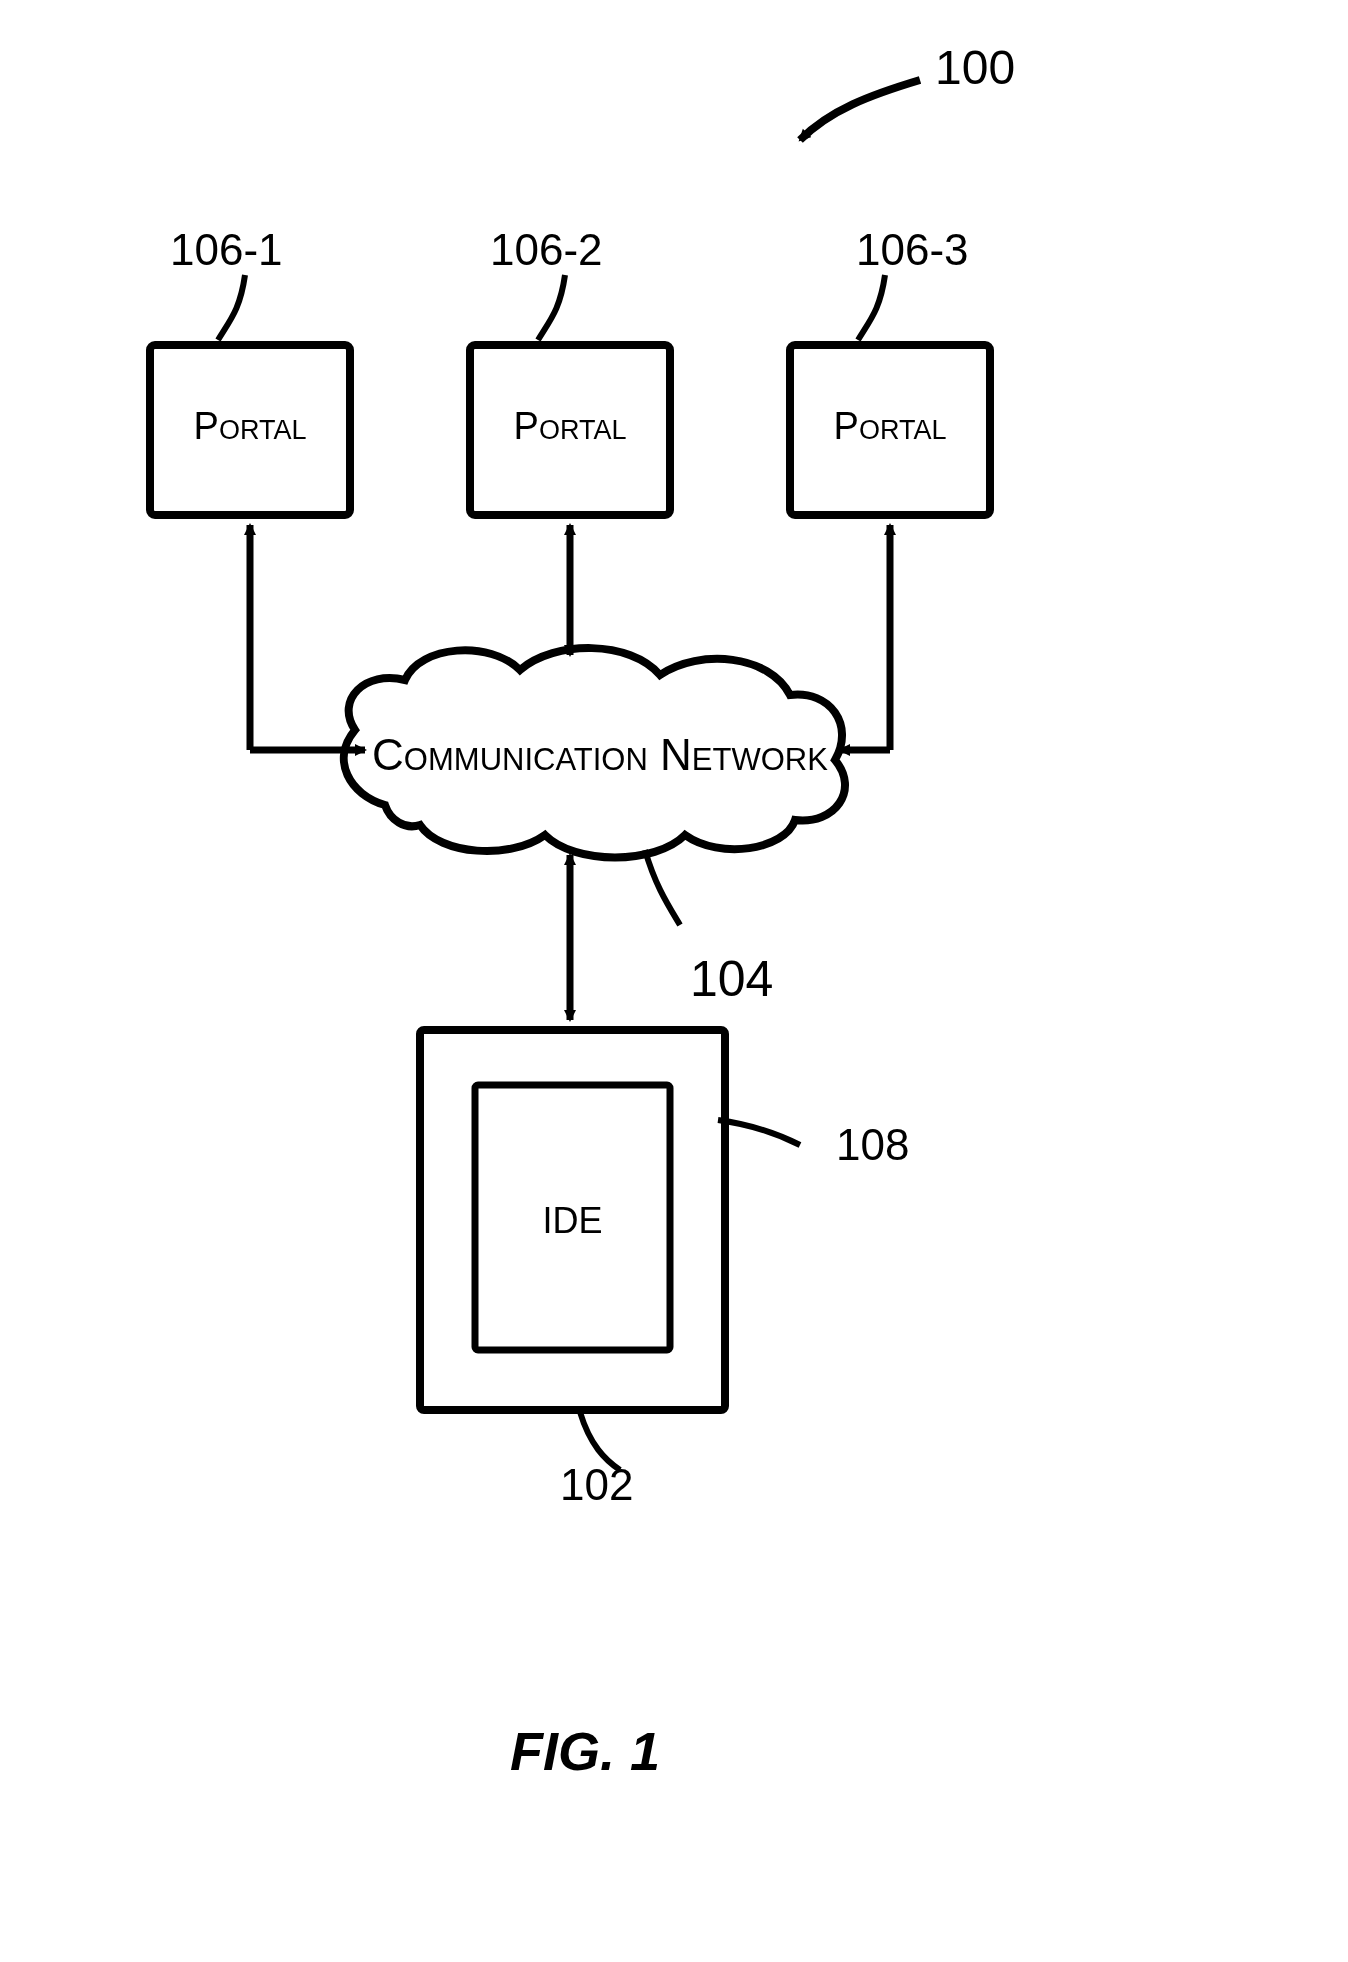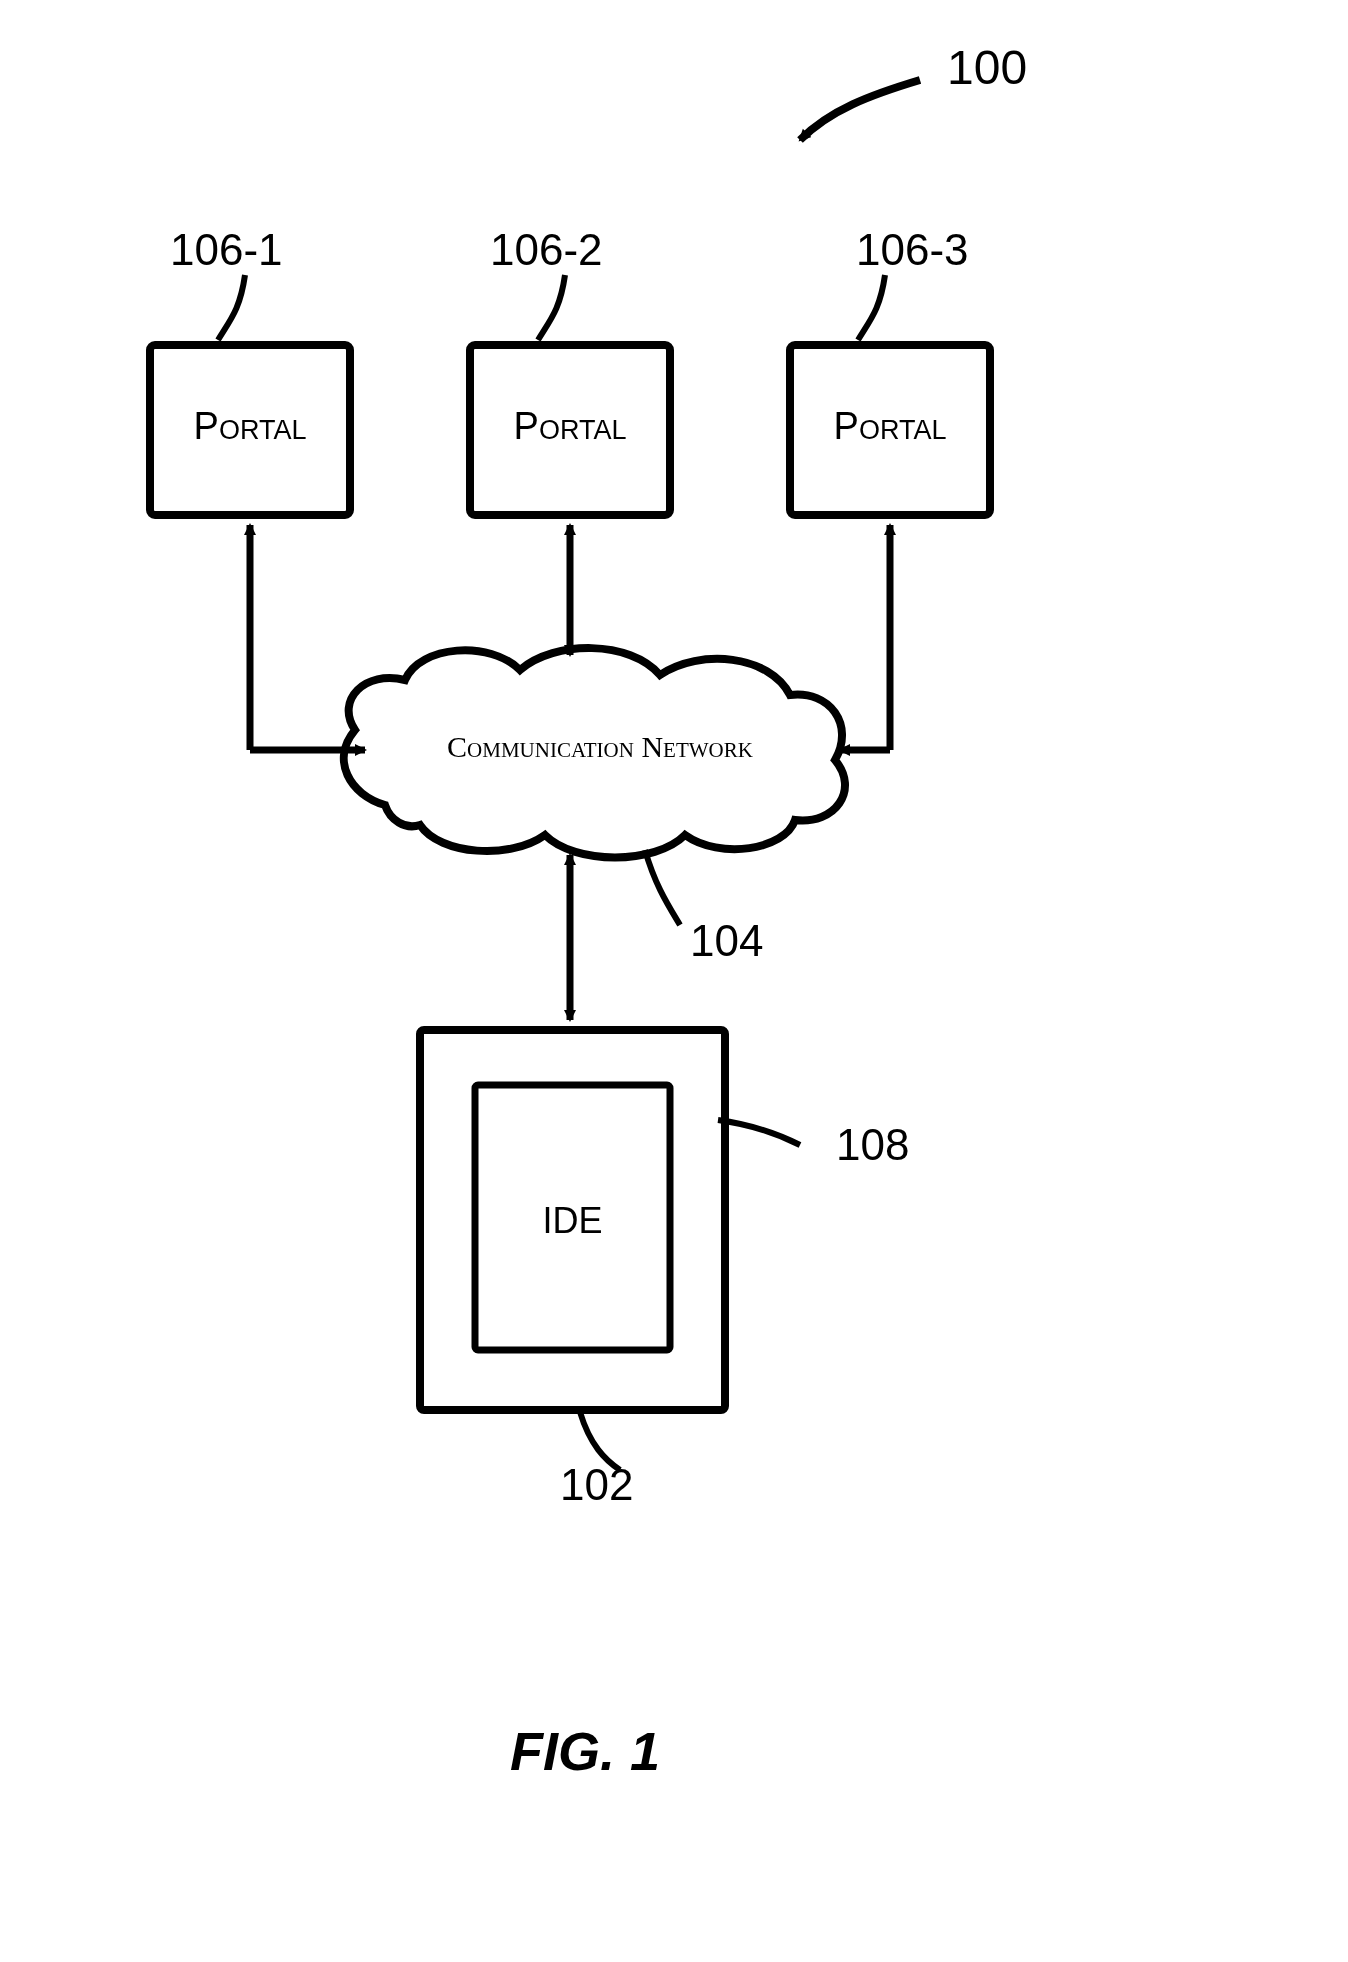--- a/index.html
+++ b/index.html
@@ -92,32 +92,32 @@
 
   <rect x="475" y="1085" width="195" height="265" rx="3" fill="none" stroke="#000" stroke-width="7"></rect>
 
   <path d="M 718 1120 C 755 1125 780 1135 800 1145" fill="none" stroke="#000" stroke-width="6"></path>
 
   <path d="M 580 1412 C 590 1445 605 1460 620 1470" fill="none" stroke="#000" stroke-width="6"></path>
 
 </svg>
 
 
-<div class="label" style="left:935px; top:40px; font-size:48px;margin-left:12px;">100</div>
+<div class="label" style="left:935px; top:40px; font-size:48px;">100</div>
 
 <div class="label" style="left:170px; top:225px; font-size:44px;">106-1</div>
 <div class="label" style="left:490px; top:225px; font-size:44px;text-align:center;">106-2</div>
 <div class="label" style="left:856px; top:225px; font-size:44px;">106-3</div>
 
 <div class="label smallcaps" style="left:180px; top:405px; width:140px; font-size:38px;">Portal</div>
 <div class="label smallcaps" style="left:500px; top:405px; width:140px; font-size:38px;">Portal</div>
 <div class="label smallcaps" style="left:820px; top:405px; width:140px; font-size:38px;">Portal</div>
 
-<div class="label smallcaps" style="left:370px; top:730px; width:460px; font-size:30px;font-family:Liberation Serif, serif;">Communication Network</div>
-<div class="label" style="left:690px; top:916px; font-size:44px;">104</div>
+<div class="label smallcaps" style="left:370px; top:730px; width:460px; font-size:44px;">Communication Network</div>
+<div class="label" style="left:690px; top:950px; font-size:50px;">104</div>
 
 <div class="label" style="left:520px; top:1200px; width:105px; font-size:36px;">IDE</div>
 <div class="label" style="left:836px; top:1120px; font-size:44px;">108</div>
 
 <div class="label" style="left:560px; top:1460px; font-size:44px;">102</div>
 
 <div class="fig-caption" style="left:510px; top:1720px;text-align:right;">FIG. 1</div>
 
 </div>
 

